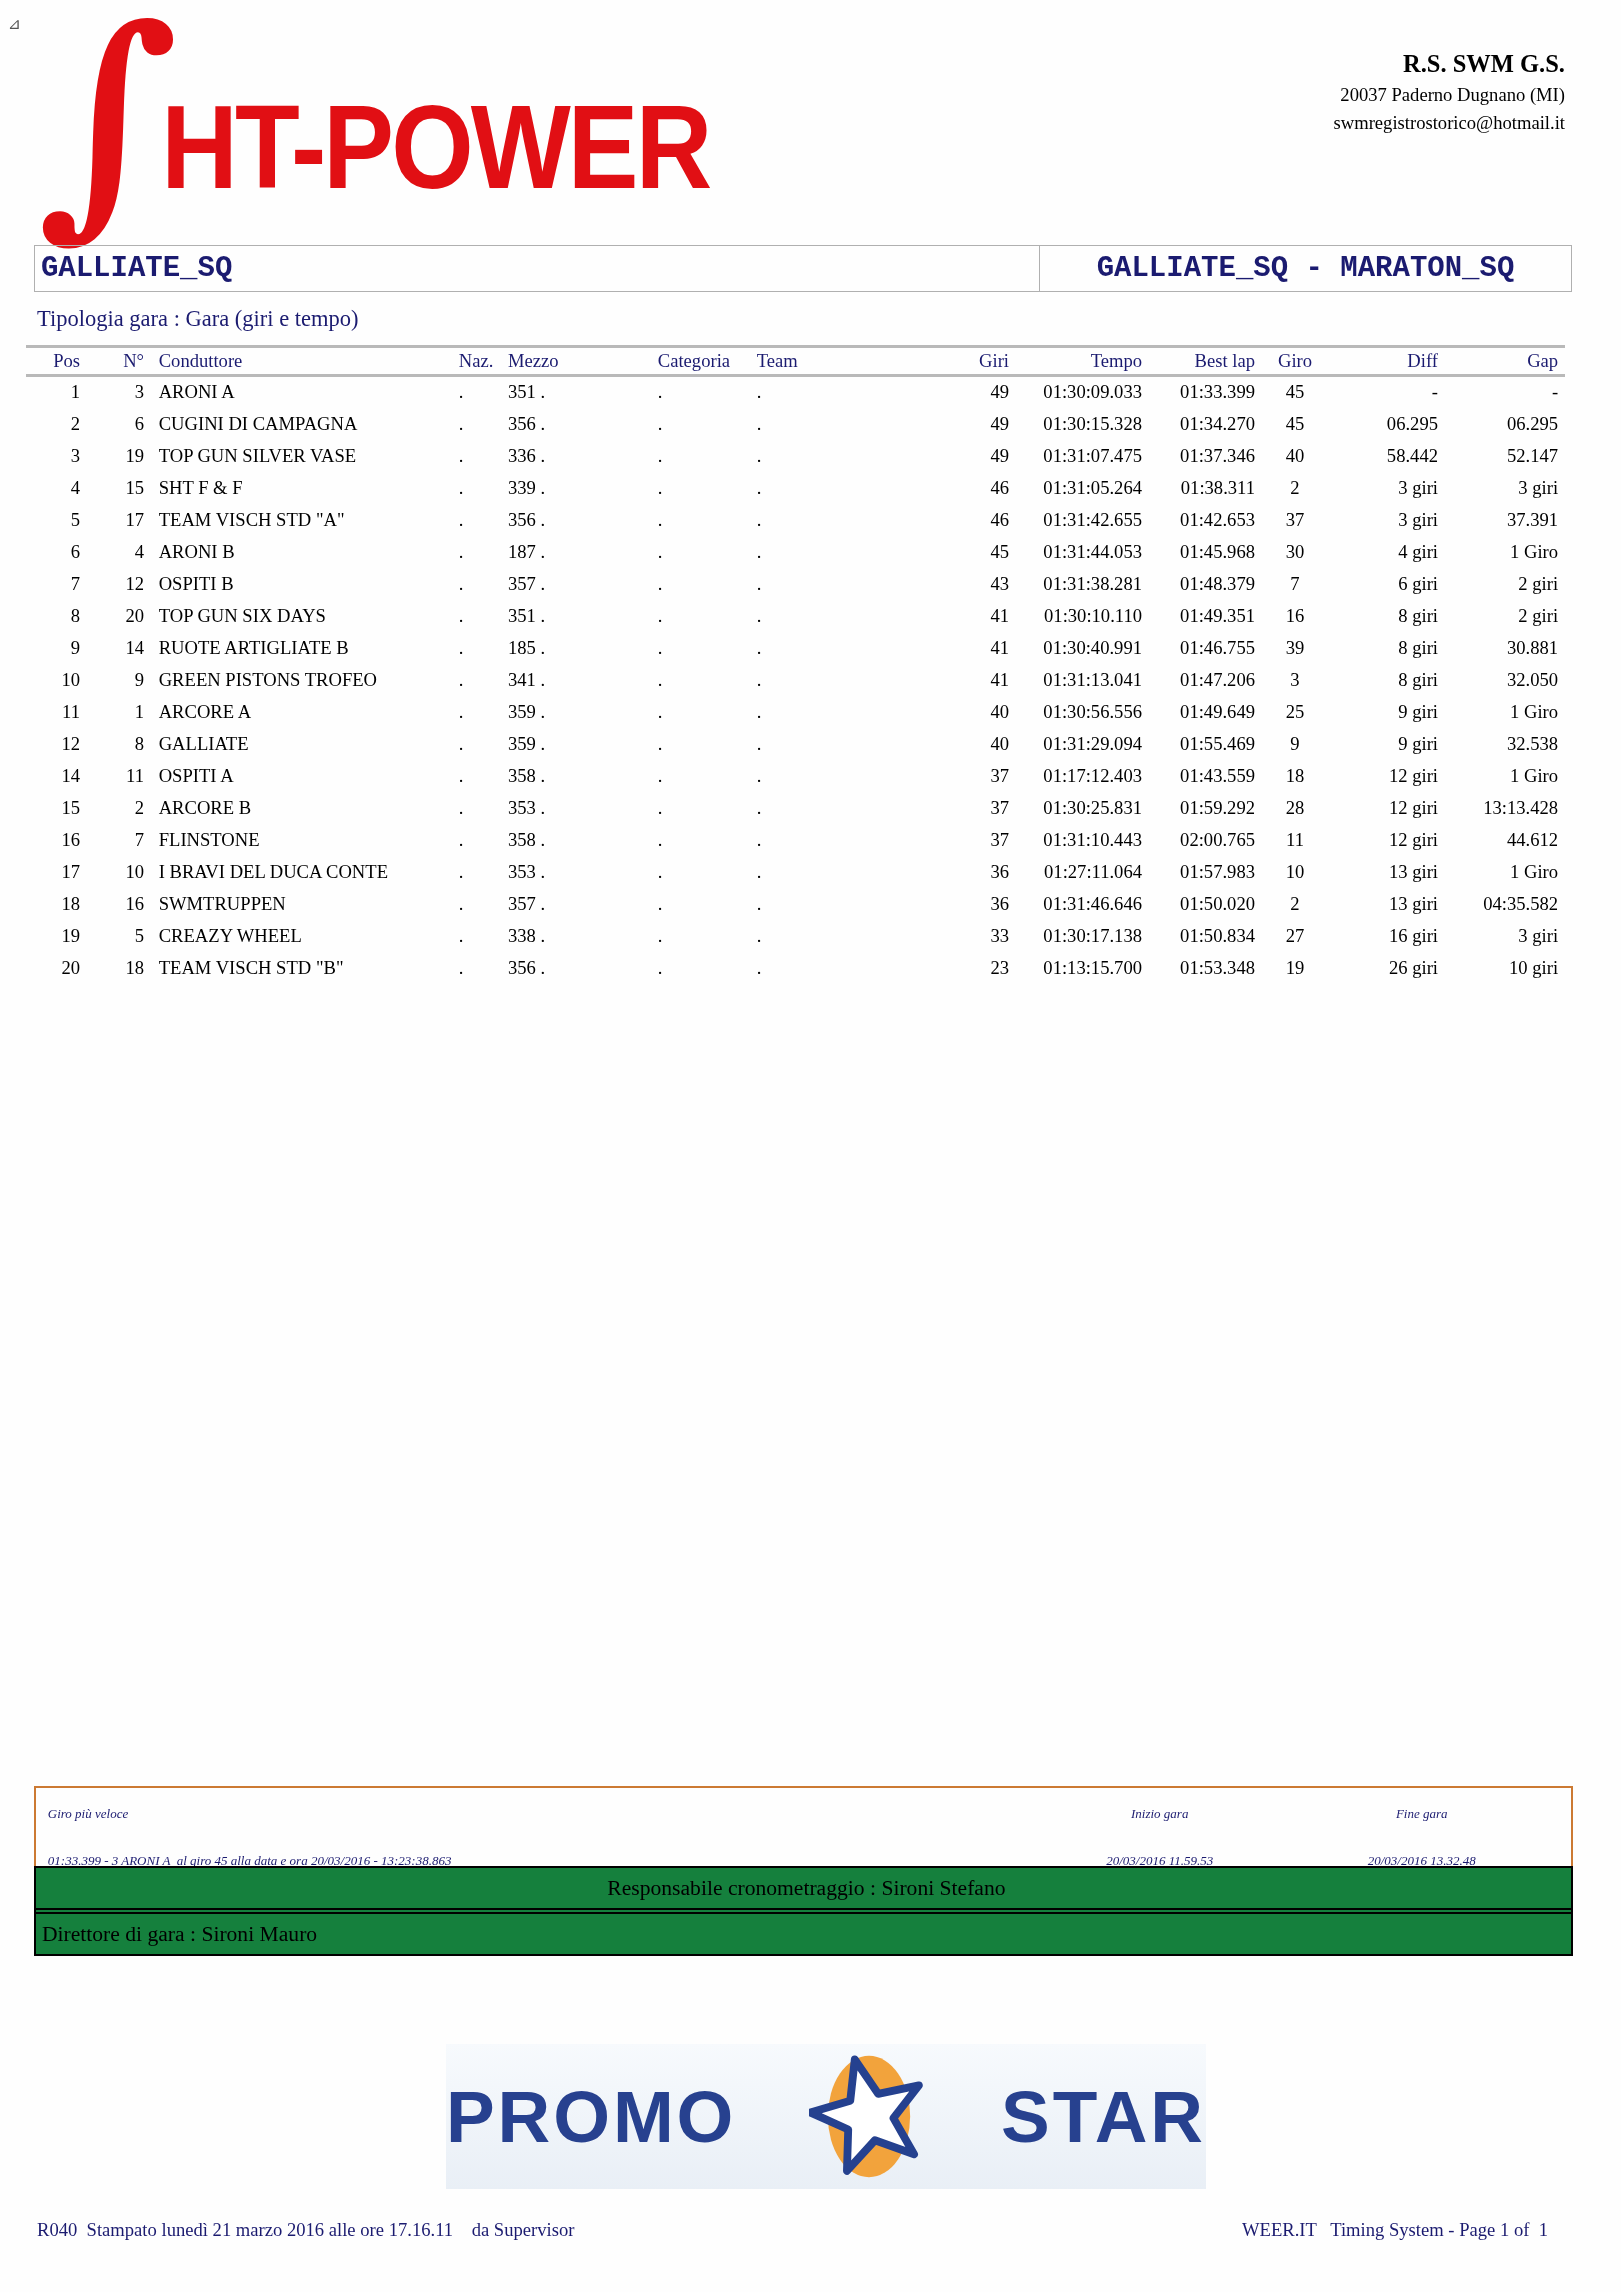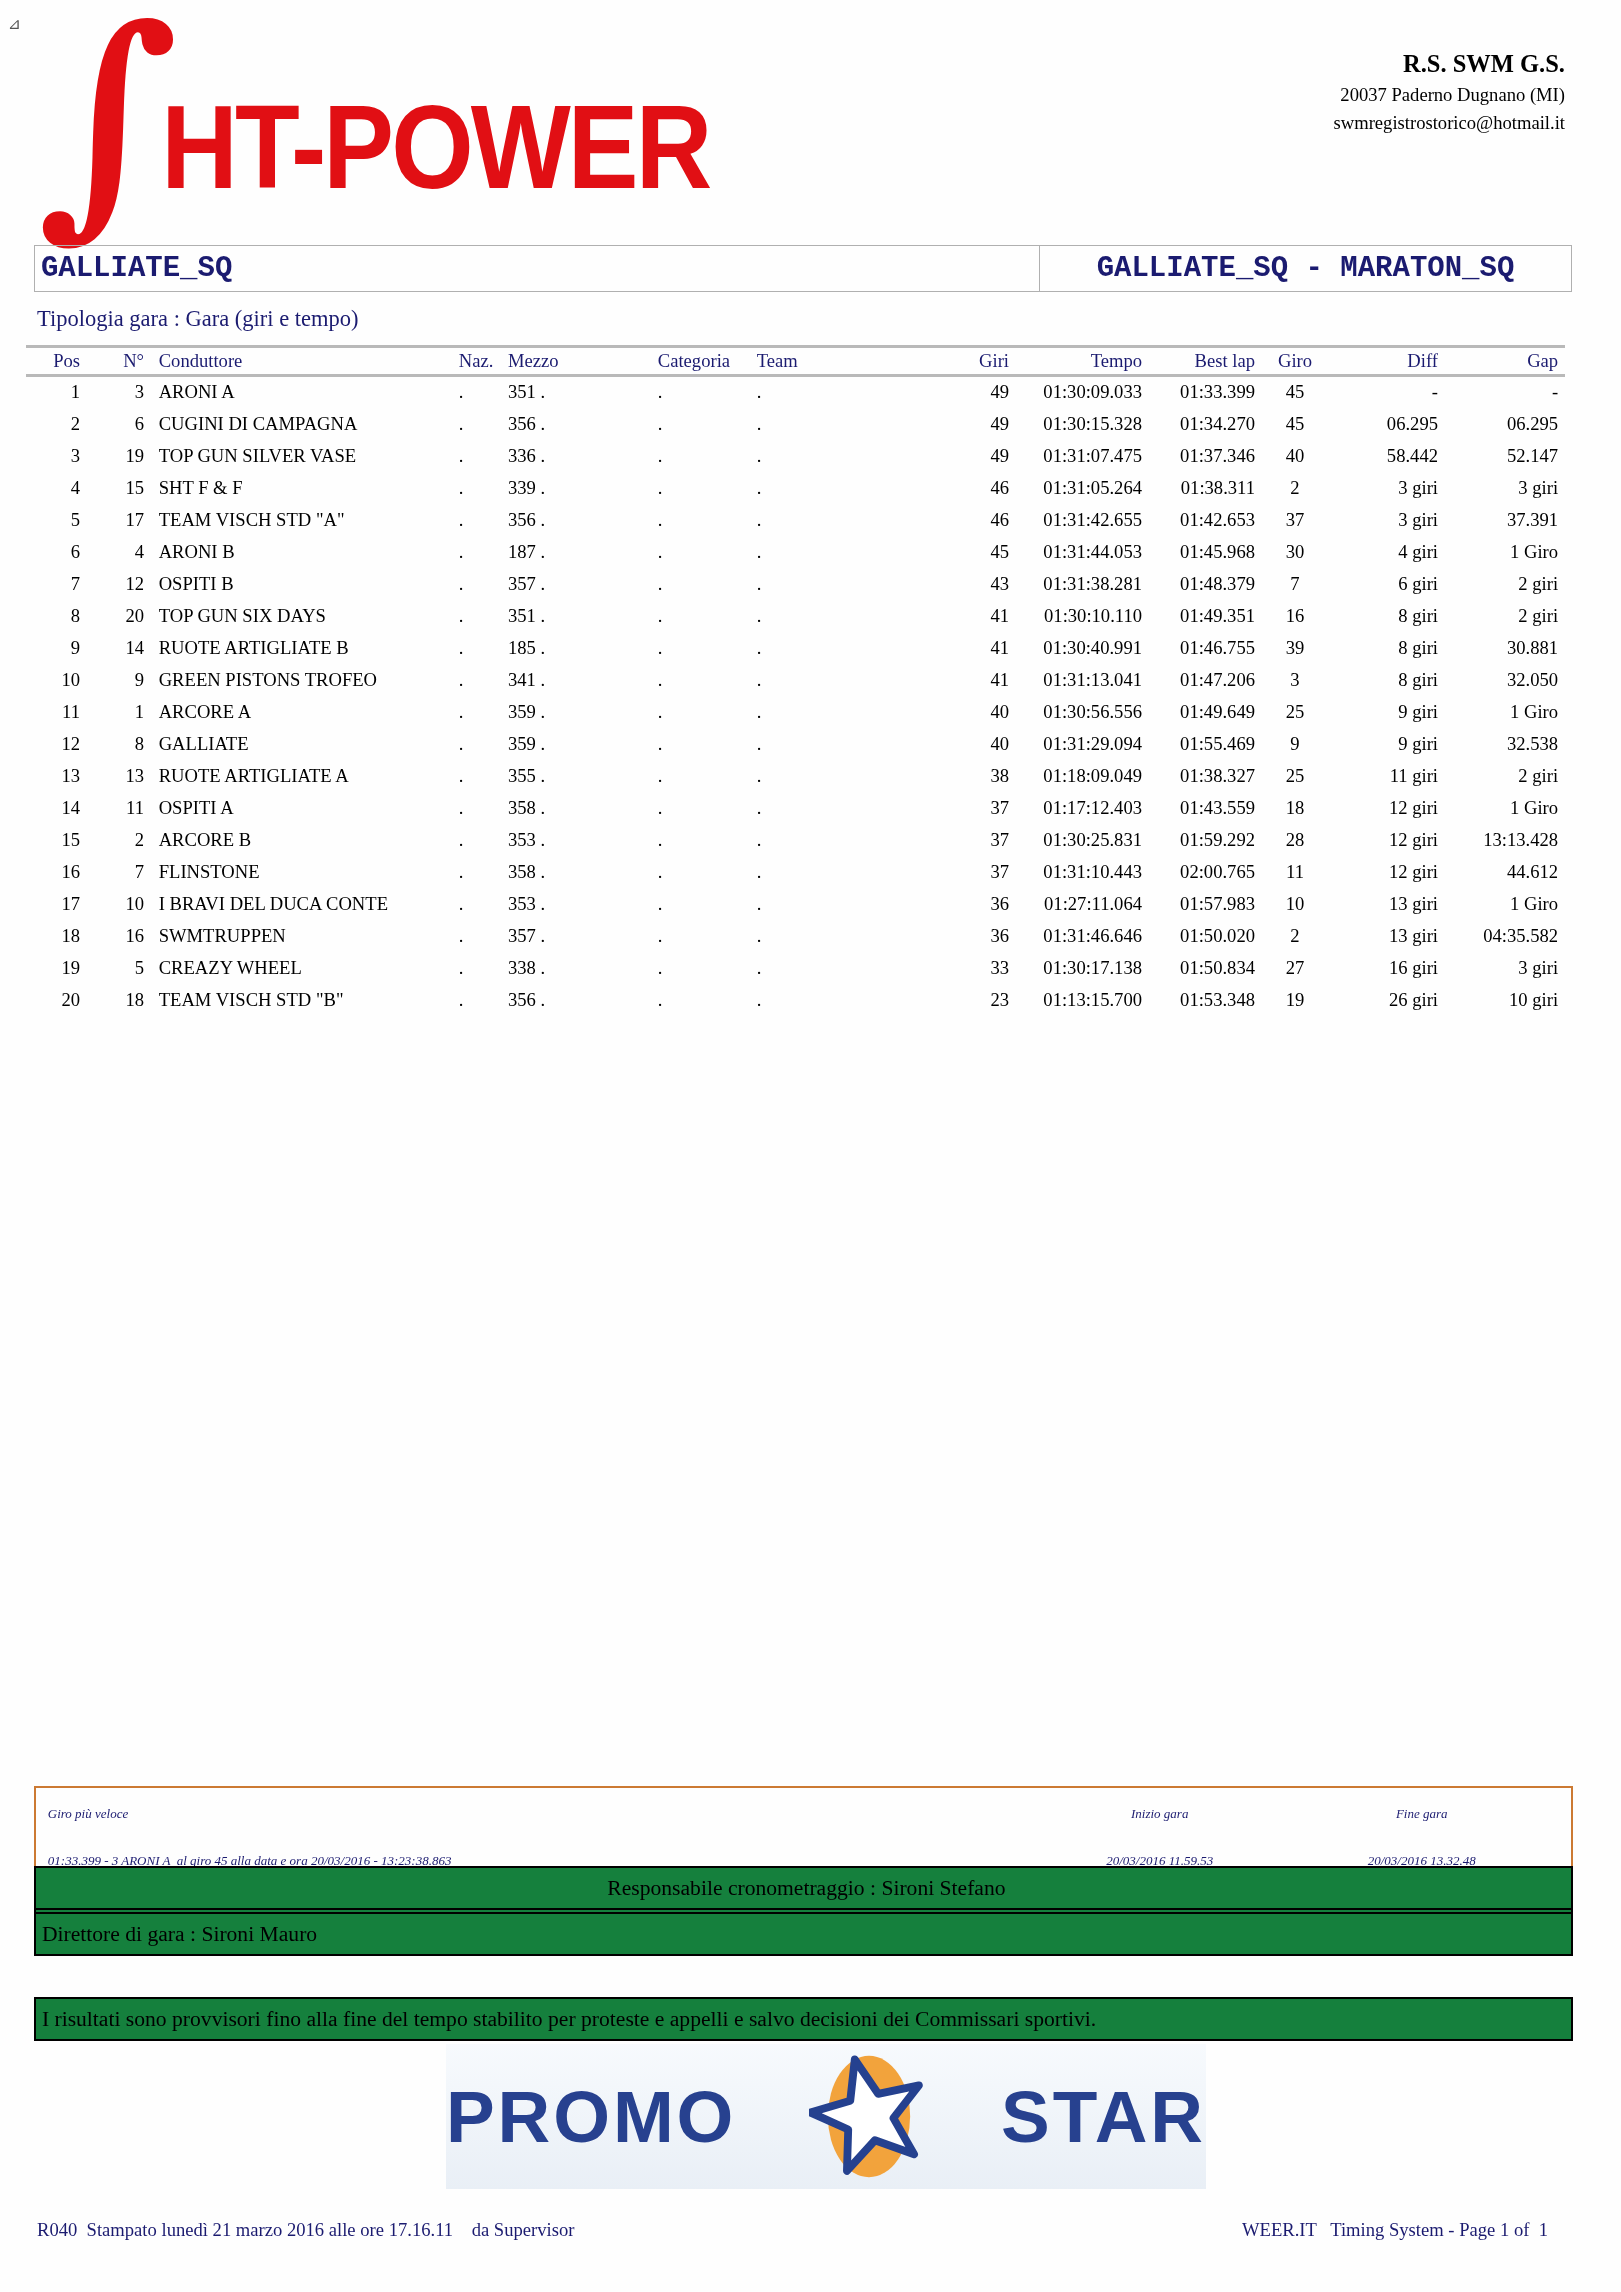--- a/index.html
+++ b/index.html
@@ -310,35 +310,20 @@
           <td class="c5 a-l">.</td>
           <td class="c6 a-l">.</td>
           <td class="c7 a-r">40</td>
           <td class="c8 a-r">01:31:29.094</td>
           <td class="c9 a-r">01:55.469</td>
           <td class="c10 a-c">9</td>
           <td class="c11 a-r">9 giri</td>
           <td class="c12 a-r">32.538</td>
         </tr>
         <tr>
-          <td class="c0 a-r">13</td>
-          <td class="c1 a-r">13</td>
-          <td class="c2 a-l">RUOTE ARTIGLIATE A</td>
-          <td class="c3 a-l">.</td>
-          <td class="c4 a-l">355 .</td>
-          <td class="c5 a-l">.</td>
-          <td class="c6 a-l">.</td>
-          <td class="c7 a-r">38</td>
-          <td class="c8 a-r">01:18:09.049</td>
-          <td class="c9 a-r">01:38.327</td>
-          <td class="c10 a-c">25</td>
-          <td class="c11 a-r">11 giri</td>
-          <td class="c12 a-r">2 giri</td>
-        </tr>
-        <tr>
           <td class="c0 a-r">14</td>
           <td class="c1 a-r">11</td>
           <td class="c2 a-l">OSPITI A</td>
           <td class="c3 a-l">.</td>
           <td class="c4 a-l">358 .</td>
           <td class="c5 a-l">.</td>
           <td class="c6 a-l">.</td>
           <td class="c7 a-r">37</td>
           <td class="c8 a-r">01:17:12.403</td>
           <td class="c9 a-r">01:43.559</td>
@@ -450,23 +435,20 @@
 
   <div class="official-box" style="top:1870px;">
     <span>Race director :</span>
   </div>
   <div class="official-box" style="top:1912px;">
     <span>Direttore di gara : Sironi Mauro</span>
   </div>
   <div class="official-box" style="top:1866px;justify-content:center;">
     <span>Responsabile cronometraggio : Sironi Stefano</span>
   </div>
-  <div class="official-box" style="top:1997px;">
-    <span>I risultati sono provvisori fino alla fine del tempo stabilito per proteste e appelli e salvo decisioni dei Commissari sportivi.</span>
-  </div>
 
   <div class="promostar">
     <span class="word">PROMO</span>
     <svg width="120" height="143" viewBox="0 0 120 146">
       <ellipse cx="60" cy="73" rx="42" ry="62" fill="#f2a33c"></ellipse>
       <polygon transform="rotate(-14 60 73)" points="60,13 74.7,52.8 117.1,54.5 83.8,80.7 95.3,121.5 60,98 24.7,121.5 36.2,80.7 2.9,54.5 45.3,52.8" fill="#ffffff" stroke="#25418f" stroke-width="8" stroke-linejoin="round"></polygon>
     </svg>
     <span class="word">STAR</span>
   </div>
 

